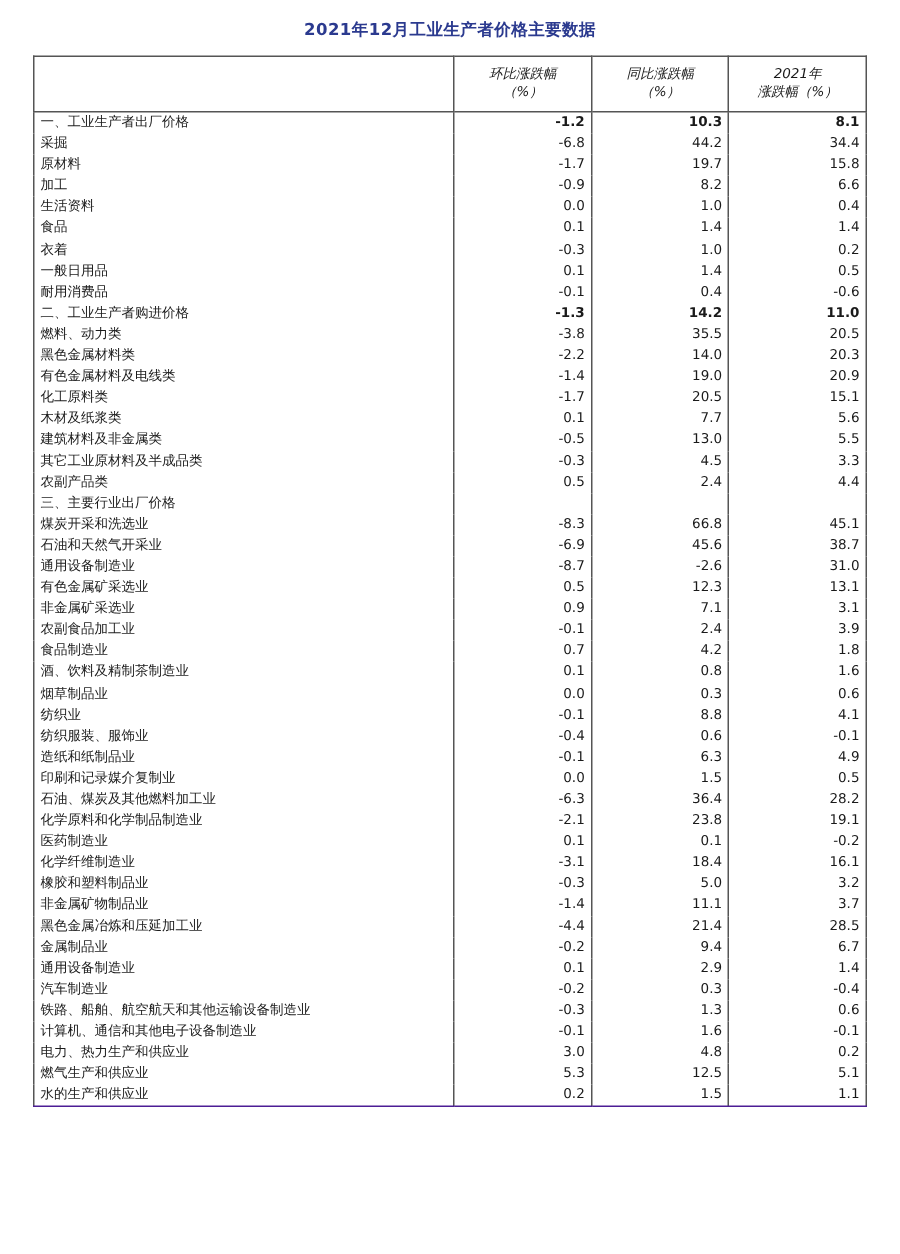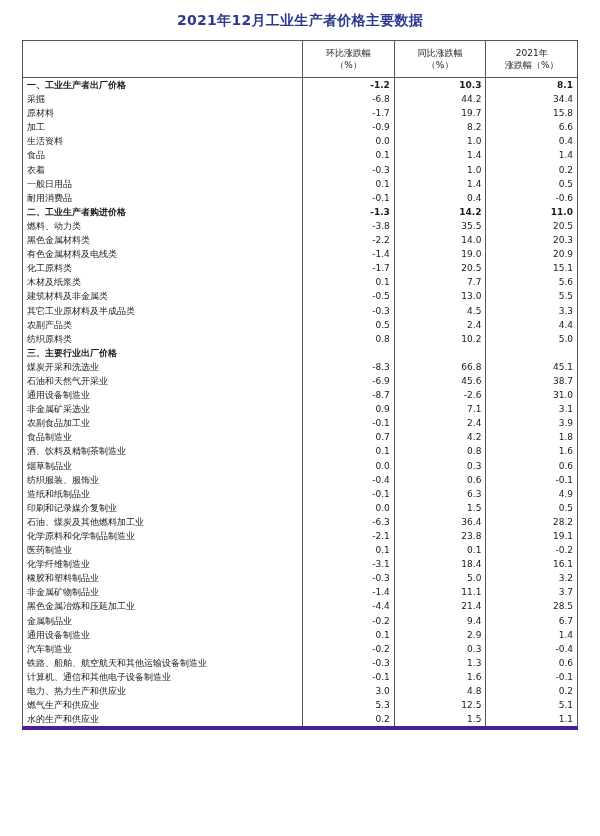--- a/index.html
+++ b/index.html
@@ -16,21 +16,21 @@
   }
   .page {
     width: 600px;
     height: 836px;
     position: relative;
     box-sizing: border-box;
     padding: 0 22px;
   }
   .doc-title {
     text-align: center;
-    font-size: 14px;
+    font-size: 11px;
     font-weight: bold;
     color: #2b3a8f;
     letter-spacing: 0.3px;
     padding: 12px 0 10px 0;
   }
   table.data {
     width: 100%;
     border-collapse: collapse;
     table-layout: fixed;
     font-size: 9px;
@@ -42,20 +42,21 @@
 
   table.data thead th {
     border: 1px solid #555;
     font-weight: normal;
     font-size: 9px;
     line-height: 1.35;
     padding: 3px 2px;
     vertical-align: middle;
     text-align: center;
     height: 30px;
+    font-style: italic;
   }
   table.data thead th.blank {
     border-left: 1px solid #555;
     border-top: 1px solid #555;
     border-bottom: 1px solid #555;
     border-right: 1px solid #555;
   }
   table.data thead th .hdr-line1 { display: block; }
   table.data thead th .hdr-line2 { display: block; }
 
@@ -63,28 +64,28 @@
     border-left: 1px solid #555;
     border-right: 1px solid #555;
     padding: 0 4px;
     height: 14.1px;
     line-height: 14.1px;
     font-size: 9px;
     white-space: nowrap;
     overflow: hidden;
   }
   table.data tbody tr:last-child td {
-    border-bottom: 4px solid #4c1d95;
+    border-bottom: 1px solid #4c1d95;
   }
   td.name { text-align: left; }
   td.val { text-align: right; padding-right: 14px; }
   .lvl0 { padding-left: 6px; }
   .lvl1 { padding-left: 20px; }
   .lvl2 { padding-left: 34px; }
-  .bold { font-weight: bold; }
+  .bold { font-weight: normal; }
   td.val.bold { font-weight: bold; }
 </style>
 </head>
 <body>
 
 <div class="page">
 
   <div class="doc-title">2021年12月工业生产者价格主要数据</div>
 
   <table class="data">
@@ -214,26 +215,20 @@
           <td class="val">4.5</td>
           <td class="val">3.3</td>
         </tr>
         <tr>
           <td class="name lvl1">农副产品类</td>
           <td class="val">0.5</td>
           <td class="val">2.4</td>
           <td class="val">4.4</td>
         </tr>
         <tr>
-          <td class="name lvl1">纺织原料类</td>
-          <td class="val">0.8</td>
-          <td class="val">10.2</td>
-          <td class="val">5.0</td>
-        </tr>
-        <tr>
           <td class="name lvl0 bold">三、主要行业出厂价格</td>
           <td class="val bold"></td>
           <td class="val bold"></td>
           <td class="val bold"></td>
         </tr>
         <tr>
           <td class="name lvl1">煤炭开采和洗选业</td>
           <td class="val">-8.3</td>
           <td class="val">66.8</td>
           <td class="val">45.1</td>
@@ -244,20 +239,26 @@
           <td class="val">45.6</td>
           <td class="val">38.7</td>
         </tr>
         <tr>
           <td class="name lvl1">通用设备制造业</td>
           <td class="val">-8.7</td>
           <td class="val">-2.6</td>
           <td class="val">31.0</td>
         </tr>
         <tr>
+          <td class="name lvl1">有色金属矿采选业</td>
+          <td class="val">0.5</td>
+          <td class="val">12.3</td>
+          <td class="val">13.1</td>
+        </tr>
+        <tr>
           <td class="name lvl1">非金属矿采选业</td>
           <td class="val">0.9</td>
           <td class="val">7.1</td>
           <td class="val">3.1</td>
         </tr>
         <tr>
           <td class="name lvl1">农副食品加工业</td>
           <td class="val">-0.1</td>
           <td class="val">2.4</td>
           <td class="val">3.9</td>
@@ -274,20 +275,26 @@
           <td class="val">0.8</td>
           <td class="val">1.6</td>
         </tr>
         <tr>
           <td class="name lvl1">烟草制品业</td>
           <td class="val">0.0</td>
           <td class="val">0.3</td>
           <td class="val">0.6</td>
         </tr>
         <tr>
+          <td class="name lvl1">纺织业</td>
+          <td class="val">-0.1</td>
+          <td class="val">8.8</td>
+          <td class="val">4.1</td>
+        </tr>
+        <tr>
           <td class="name lvl1">纺织服装、服饰业</td>
           <td class="val">-0.4</td>
           <td class="val">0.6</td>
           <td class="val">-0.1</td>
         </tr>
         <tr>
           <td class="name lvl1">造纸和纸制品业</td>
           <td class="val">-0.1</td>
           <td class="val">6.3</td>
           <td class="val">4.9</td>

